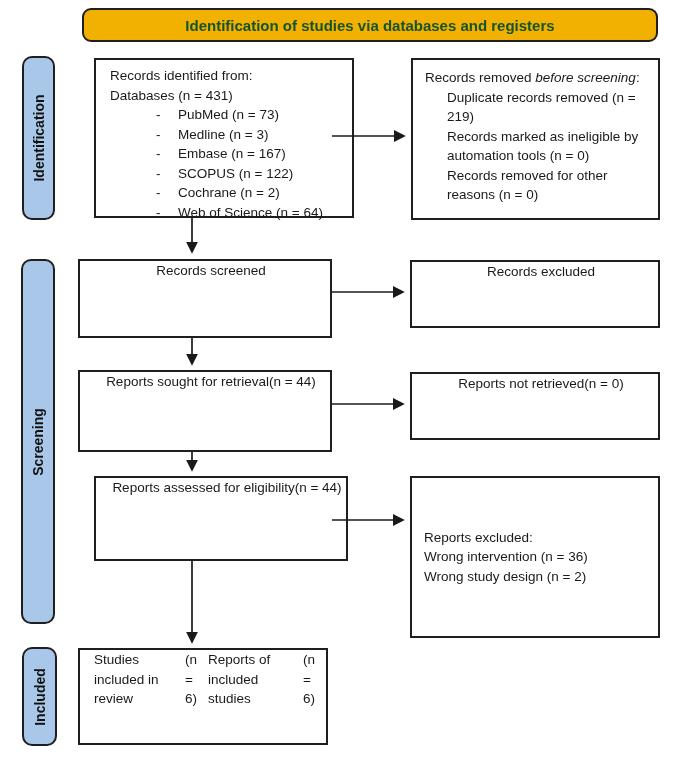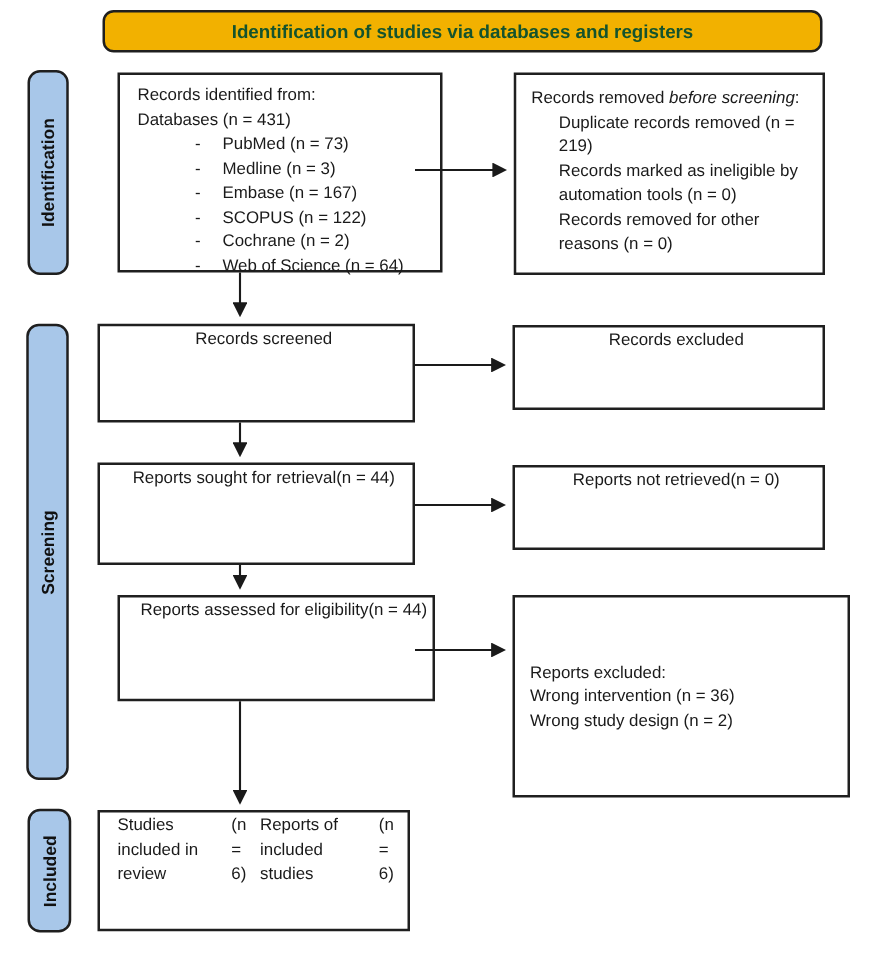--- a/index.html
+++ b/index.html
@@ -31,21 +31,21 @@
     border:2px solid var(--box-border,#1f1f1f);box-sizing:border-box;
     font-size:13.5px;line-height:19.5px;
   }
   .b-identified{left:94px;top:58px;width:260px;height:160px;padding:6px 8px 0 14px;}
   .b-removed{left:411px;top:58px;width:249px;height:162px;padding:8px 10px 0 12px;}
   .b-screened{left:78px;top:259px;width:254px;height:79px;}
   .b-excluded{left:410px;top:260px;width:250px;height:68px;}
   .b-sought{left:78px;top:370px;width:254px;height:82px;}
   .b-notretrieved{left:410px;top:372px;width:250px;height:68px;}
   .b-assessed{left:78px;top:476px;width:254px;height:85px;margin-left:16px;}
-  .b-repexcluded{left:410px;top:476px;width:270px;height:162px;padding:0 10px 0 12px;
+  .b-repexcluded{left:410px;top:476px;width:250px;height:162px;padding:0 10px 0 12px;
     display:flex;flex-direction:column;justify-content:center;}
   .b-included{left:78px;top:648px;width:250px;height:97px;
     display:flex;flex-direction:row;justify-content:center;padding-left:14px;}
   .vcenter{display:flex;justify-content:center;padding-left:12px;}
   .sub{margin-left:25px;}
   .src-row{display:flex;margin-left:46px;}
   .src-dash{width:22px;flex:none;}
   .rm-title{margin:0;}
   .rm-title em{font-style:italic;}
   .rm-item{margin-left:22px;}

